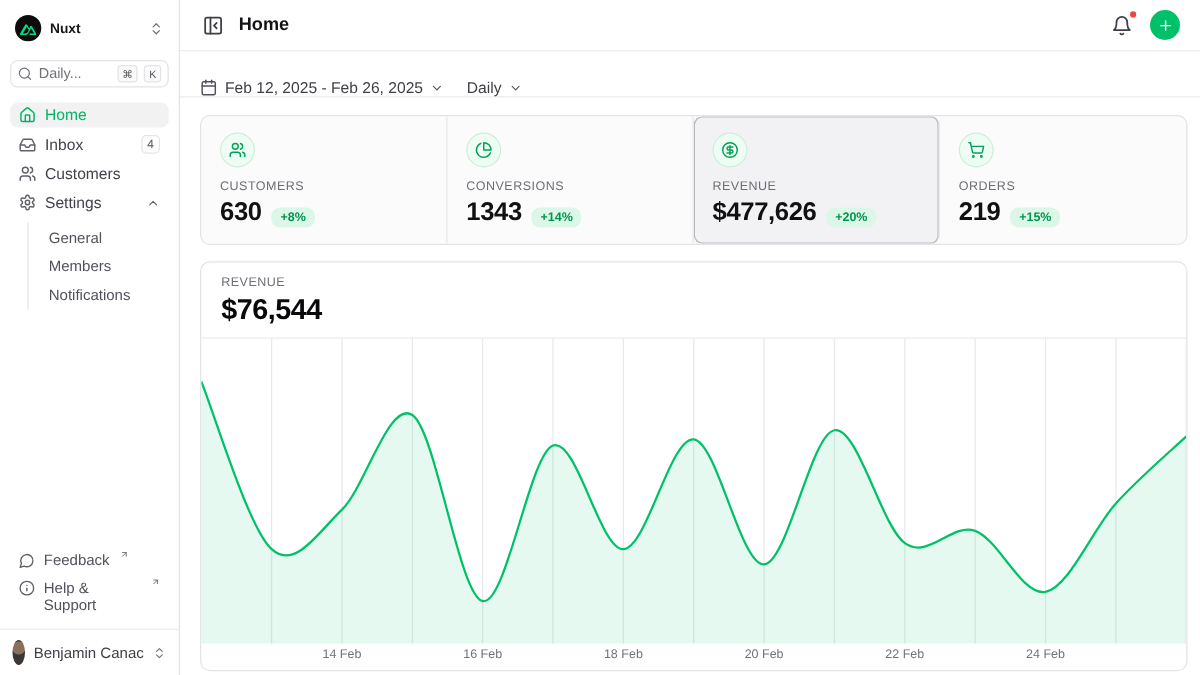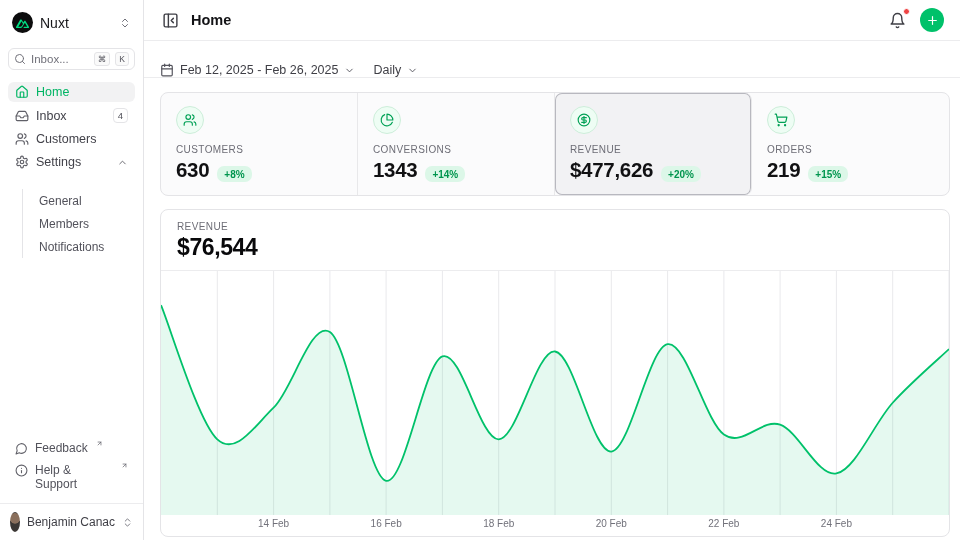--- a/index.html
+++ b/index.html
@@ -6,41 +6,41 @@
   html,body { width:960px; height:540px; overflow:hidden; background:#fff;
     font-family:"Liberation Sans", sans-serif; color:#18181b; }
   .app { display:flex; width:960px; height:540px; }
 
   
   .sidebar { width:144px; min-width:144px; border-right:1px solid #e4e4e7;
     display:flex; flex-direction:column; padding:12px 8px 0; background:#fff; }
   .side-header { display:flex; align-items:center; gap:7px; padding:0 4px; }
   .logo-circle { width:21px; height:21px; border-radius:50%; background:#0c0c0d;
     display:flex; align-items:center; justify-content:center; }
-  .workspace-name { font-size:14px; font-weight:400; color:#18181b; flex:1; }
+  .workspace-name { font-size:11px; font-weight:700; color:#18181b; flex:1; }
   .selector { color:#71717a; display:flex; }
 
   .search-box { margin-top:15px; display:flex; align-items:center; gap:5px;
     border:1px solid #e4e4e7; border-radius:6px; padding:3px 5px; background:#fff; }
   .search-text { flex:1; font-size:11.5px; color:#71717a; }
   .kbd { font-size:8.5px; color:#52525b; border:1px solid #e4e4e7; border-radius:3px;
     padding:1px 3px; background:#fafafa; min-width:9px; text-align:center; line-height:1.2; }
 
   .nav { margin-top:12px; display:flex; flex-direction:column; gap:3px; }
   .nav-item { display:flex; align-items:center; gap:7px; padding:3px 7px;
     border-radius:6px; font-size:12.5px; color:#42424a; font-weight:500; cursor:pointer; }
   .nav-item .ic { color:#606068; }
   .nav-item.active { background:#f2f2f3; color:#00b564; }
   .nav-item.active .ic { color:#00b564; }
   .count-badge { margin-left:auto; font-size:9.5px; border:1px solid #e4e4e7;
     border-radius:4px; padding:1px 4px; color:#52525b; background:#fff; }
   .chev-right { margin-left:auto; color:#71717a; display:flex; }
 
   .subnav { margin-left:14px; border-left:1px solid #e4e4e7; display:flex;
-    flex-direction:column; margin-top:14px; }
+    flex-direction:column; margin-top:3px; }
   .subnav-item { font-size:12px; color:#52525b; padding:4.5px 0 4.5px 16px; cursor:pointer; }
 
   .side-footer { margin-top:auto; display:flex; flex-direction:column; gap:2px; }
   .foot-item { display:flex; align-items:flex-start; gap:7px; padding:3px 7px;
     font-size:12px; color:#52525b; cursor:pointer; }
   .foot-item .ic { color:#606068; margin-top:1px; }
   .ext-arrow { color:#8b8b93; margin-left:1px; position:relative; top:-2px; }
 
   .user-row { border-top:1px solid #ececee; margin:7px -8px 0; padding:8px 10px;
     display:flex; align-items:center; gap:7px; cursor:pointer; }
@@ -125,21 +125,21 @@
       </span>
     </div>
 
     <div class="search-box">
       <span>
         <svg class="ic" width="12" height="12" viewBox="0 0 24 24" fill="none" stroke="#71717a" stroke-width="2" stroke-linecap="round">
             <circle cx="11" cy="11" r="8"></circle>
             <path d="m21 21-4.3-4.3"></path>
           </svg>
       </span>
-      <span class="search-text">Inbox...</span>
+      <span class="search-text">Daily...</span>
       <span class="kbd">⌘</span>
       <span class="kbd">K</span>
     </div>
 
     <nav class="nav">
       <div class="nav-item active">
         <span>
             <svg class="ic" width="14" height="14" viewBox="0 0 24 24" fill="none" stroke="currentColor" stroke-width="2" stroke-linecap="round" stroke-linejoin="round">
               <path d="M15 21v-8a1 1 0 0 0-1-1h-4a1 1 0 0 0-1 1v8"></path>
               <path d="M3 10a2 2 0 0 1 .7-1.5l7-6a2 2 0 0 1 2.6 0l7 6a2 2 0 0 1 .7 1.5v9a2 2 0 0 1-2 2H5a2 2 0 0 1-2-2z"></path>

